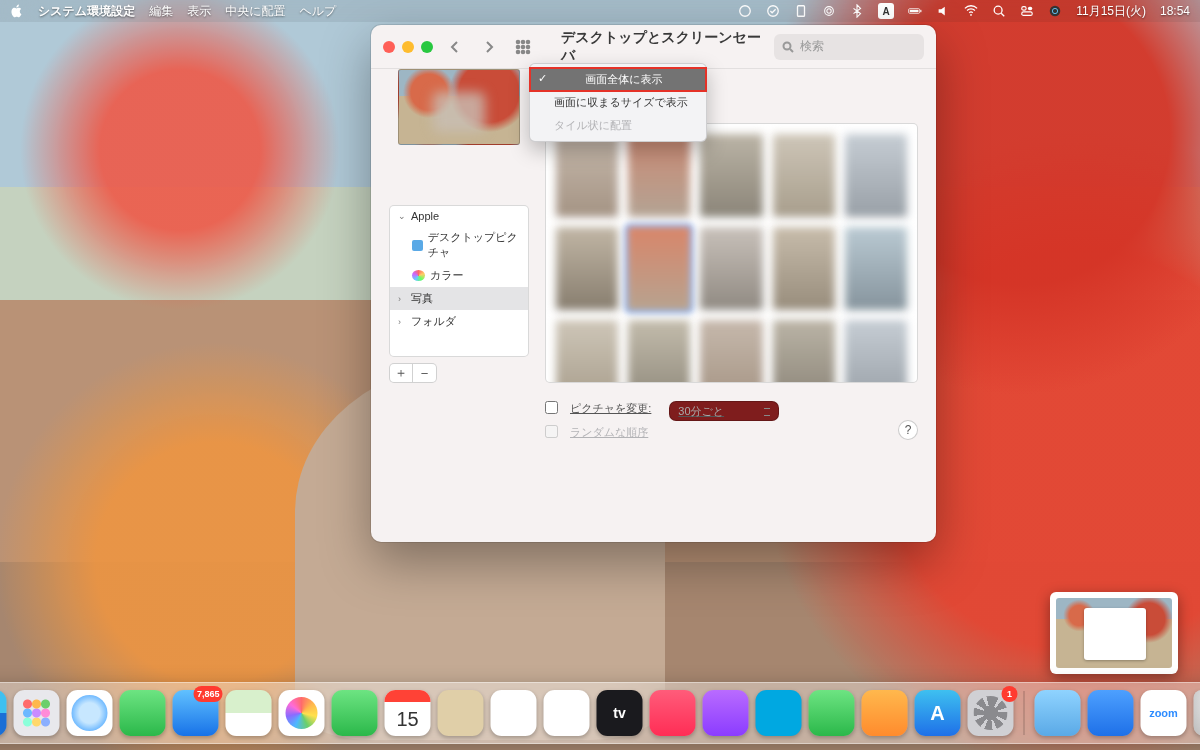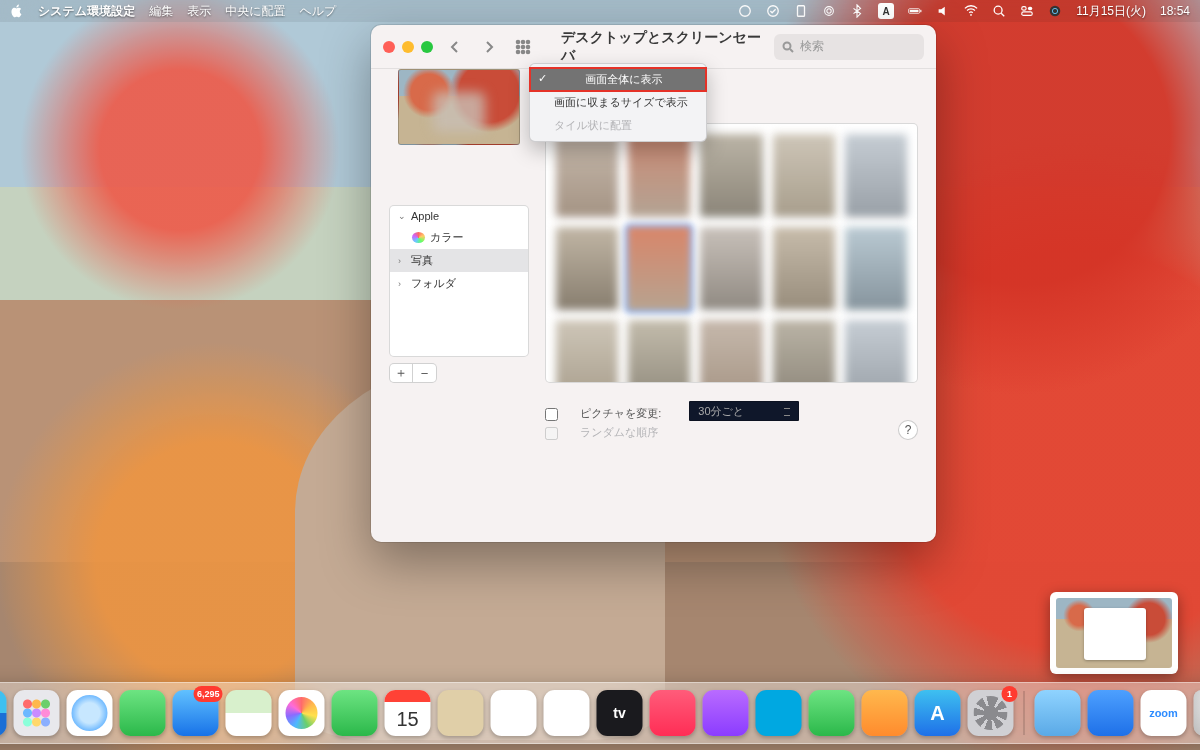--- a/index.html
+++ b/index.html
@@ -106,25 +106,25 @@
 }
 .popover .opt{ padding:4px 12px 4px 24px; position:relative; }
 .popover .opt.hl{
   background:#737373; color:#fff; outline:2px solid #e53228; outline-offset:-1px;text-align:center;
 }
 .popover .opt.hl::before{content:"✓"; position:absolute; left:8px; }
 .popover .opt.dis{ color:#b3b3b6; }
 
 .footer { padding:6px 18px 0; font-size:11px; color:#555; display:flex; align-items:flex-start; gap:8px; position:relative;}
 .footer .col{display:flex;flex-direction:column;gap:4px;margin-left:156px;}
-.footer label{display:flex;align-items:flex-end;gap:22px;}
+.footer label{display:flex;align-items:flex-start;gap:12px;text-decoration:underline;}
 .footer input[type=checkbox]{width:13px;height:13px;}
 .freq {
-  height:20px; padding:0 18px 0 8px; border:1px solid rgba(0,0,0,.2); border-radius:1px;
-  background:#0f172a; color:#aaa; font-size:11px; display:inline-flex; align-items:center; position:relative; min-width:110px;
+  height:20px; padding:0 18px 0 8px; border:1px solid rgba(0,0,0,.2); border-radius:7px;
+  background:#7f1d1d; color:#aaa; font-size:11px; display:inline-flex; align-items:center; position:relative; min-width:110px;
 }
 .freq::after{content:"";position:absolute;right:6px;top:4px;width:10px;height:12px;background:
   linear-gradient(#888,#888) center 2px/6px 1px no-repeat,
   linear-gradient(#888,#888) center 9px/6px 1px no-repeat;}
 .helpbtn{position:absolute; right:18px; bottom:0; width:20px;height:20px;border-radius:50%;background:#fff;border:1px solid rgba(0,0,0,.2);display:flex;align-items:center;justify-content:center;font-size:12px;color:#555;}
 
 .ss-preview{position:absolute;right:22px;bottom:76px;width:128px;height:82px;border-radius:6px;background:#fff;box-shadow:0 4px 14px rgba(0,0,0,.4);overflow:hidden;}
 .ss-preview .mini{position:absolute;inset:6px;background:
   radial-gradient(circle at 20% 25%,#d86a4a 0 10px,transparent 16px),
   radial-gradient(circle at 80% 30%,#c94c38 0 16px,transparent 24px),
@@ -314,20 +314,24 @@
 
   <div class="body">
     <div class="leftcol">
       <div class="preview"></div>
       <div class="tree">
         <div class="row">
             <span class="disclosure">⌄</span>
             <span>Apple</span>
           </div>
         <div class="row indent">
+            <span class="icon-sq icon-blue"></span>
+            <span>デスクトップピクチャ</span>
+          </div>
+        <div class="row indent">
             <span class="icon-sq icon-multi"></span>
             <span>カラー</span>
           </div>
         <div class="row sel">
             <span class="disclosure">›</span>
             <span>写真</span>
           </div>
         <div class="row">
             <span class="disclosure">›</span>
             <span>フォルダ</span>
@@ -385,21 +389,21 @@
 <div class="ss-preview">
     <div class="mini"></div>
   </div>
 
 <div class="dock">
   <div class="app finder"></div>
   <div class="app launchpad"></div>
   <div class="app safari"></div>
   <div class="app messages"></div>
   <div class="app mail">
-      <span class="badge">6,295</span>
+      <span class="badge">7,865</span>
     </div>
   <div class="app maps"></div>
   <div class="app photos"></div>
   <div class="app facetime"></div>
   <div class="app calendar">
       <span class="cal-day">15</span>
     </div>
   <div class="app contacts"></div>
   <div class="app reminders"></div>
   <div class="app notes"></div>

